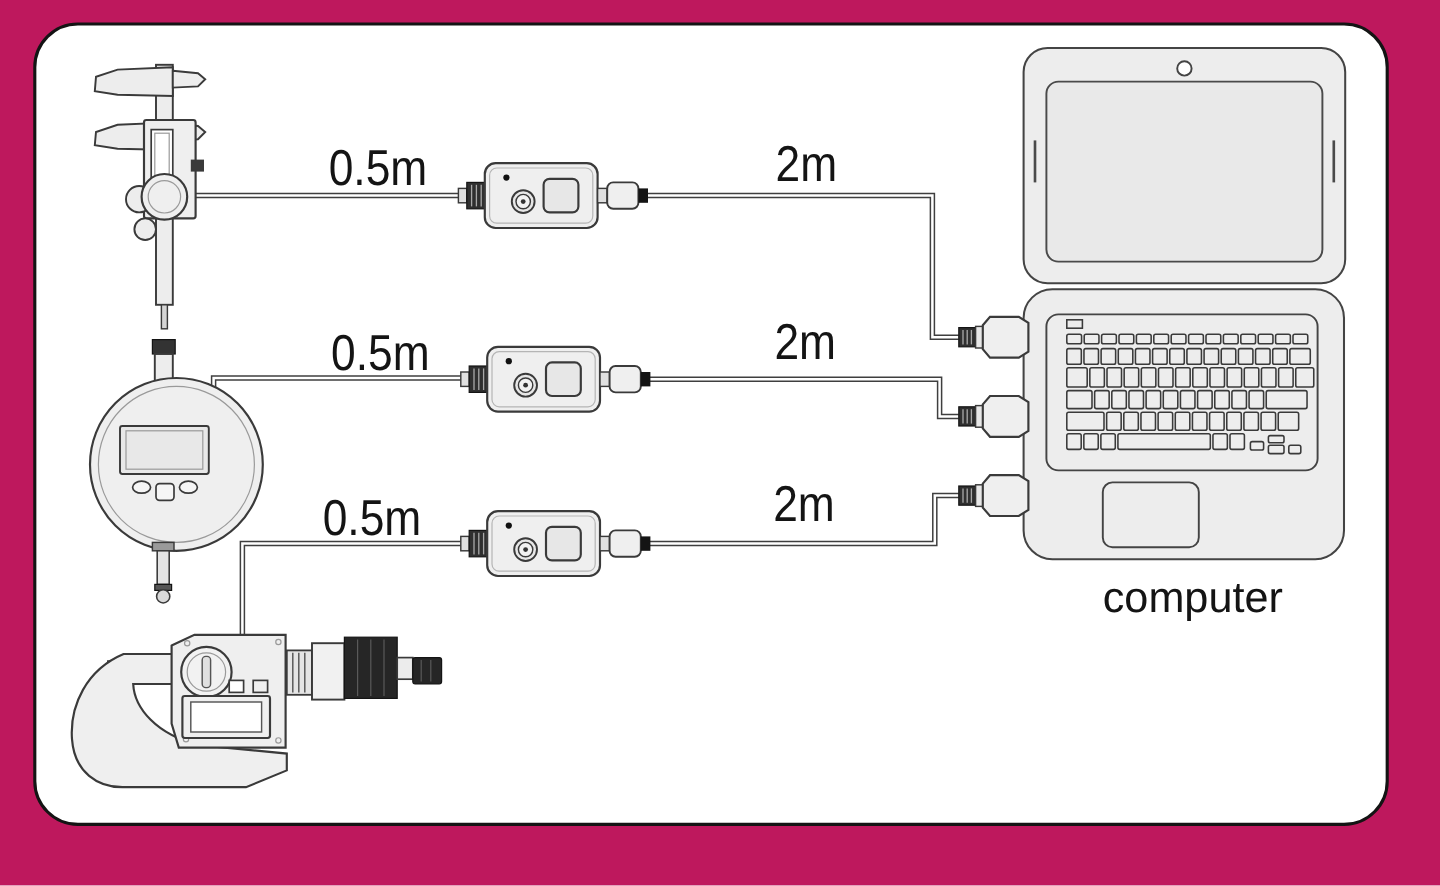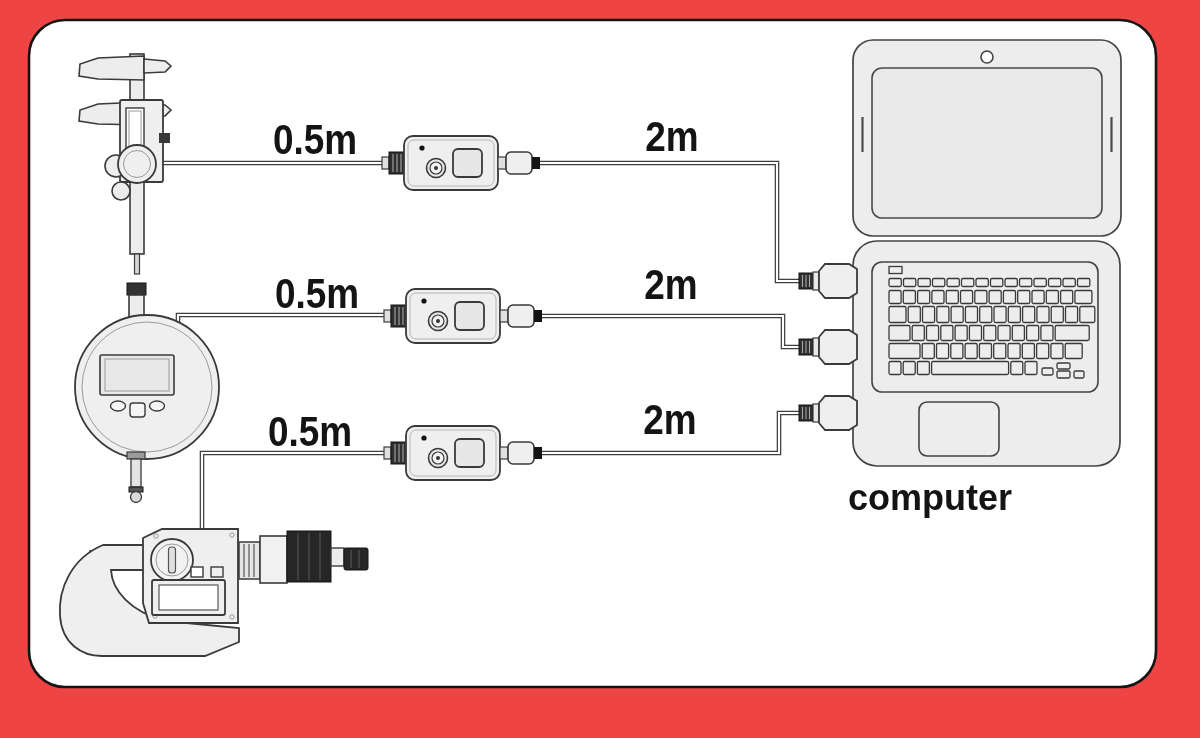--- a/index.html
+++ b/index.html
@@ -1,18 +1,18 @@
 <!DOCTYPE html>
 <html><head>
 <meta charset="utf-8">
 <style>
   html,body{margin:0;padding:0;background:#ffffff;}
   .stage{
-    position:relative;width:1200px;height:738px;background:#ef4444;
-    font-family:"Liberation Sans", sans-serif;overflow:hidden;font-weight:bold;
+    position:relative;width:1200px;height:738px;background:#be185d;
+    font-family:"Liberation Sans", sans-serif;overflow:hidden;
   }
   .stage svg{position:absolute;left:0;top:0;}
   .len-label{
     position:absolute;font-size:42px;color:#141414;white-space:nowrap;
     transform:translate(-50%,-50%) scaleX(0.88);letter-spacing:0px;line-height:1;
   }
   .computer-label{
     position:absolute;font-size:36px;color:#141414;white-space:nowrap;
     transform:translate(-50%,-50%);line-height:1;
   }
@@ -256,14 +256,14 @@
         <use href="#usbplug" transform="translate(799,413)"></use>
       </g>
 </svg>
 
   <div class="len-label" style="left:315px;top:140px;">0.5m</div>
   <div class="len-label" style="left:672px;top:137px;">2m</div>
   <div class="len-label" style="left:317px;top:294px;">0.5m</div>
   <div class="len-label" style="left:671px;top:285px;">2m</div>
   <div class="len-label" style="left:310px;top:432px;">0.5m</div>
   <div class="len-label" style="left:670px;top:420px;">2m</div>
-  <div class="computer-label" style="left:930px;top:498px;">computer</div>
+  <div class="computer-label" style="left:994px;top:498px;">computer</div>
 </div>
 
 </body></html>

